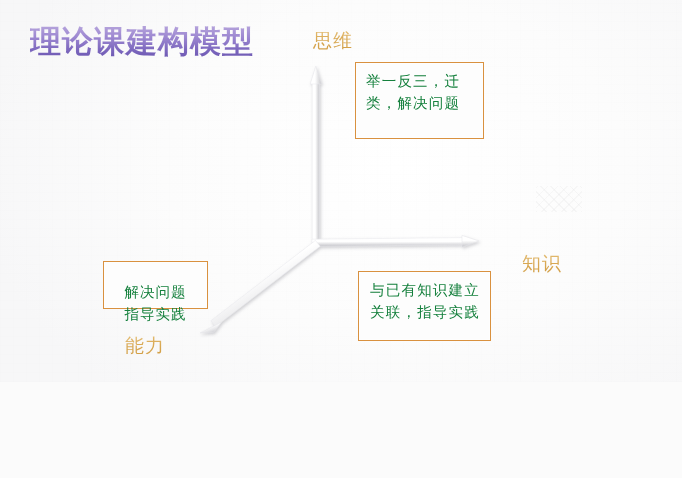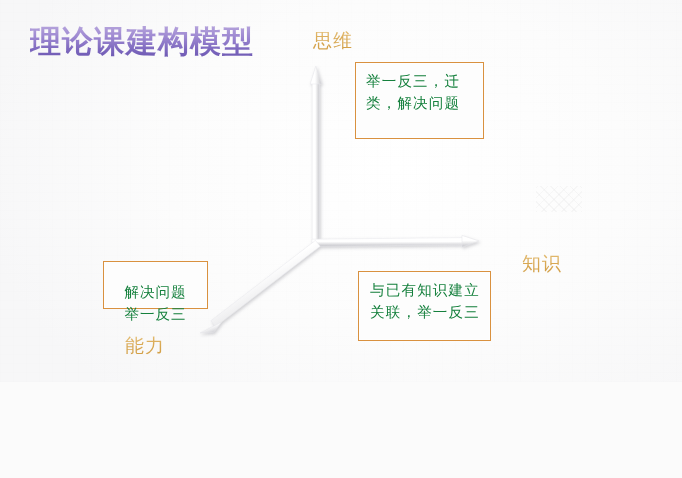--- a/index.html
+++ b/index.html
@@ -173,21 +173,21 @@
 
   <div class="axis-label" id="label-ability">能力</div>
 
   <div class="note" id="note-thinking">
     <span class="note-line">举一反三，迁</span>
     <span class="note-line">类，解决问题</span>
   </div>
 
   <div class="note" id="note-ability">
     <span class="note-line">解决问题</span>
-    <span class="note-line">举一反三</span>
+    <span class="note-line">指导实践</span>
   </div>
 
   <div class="note" id="note-knowledge">
     <span class="note-line">与已有知识建立</span>
-    <span class="note-line">关联，举一反三</span>
+    <span class="note-line">关联，指导实践</span>
   </div>
 
 </div>
 
 </body></html>

